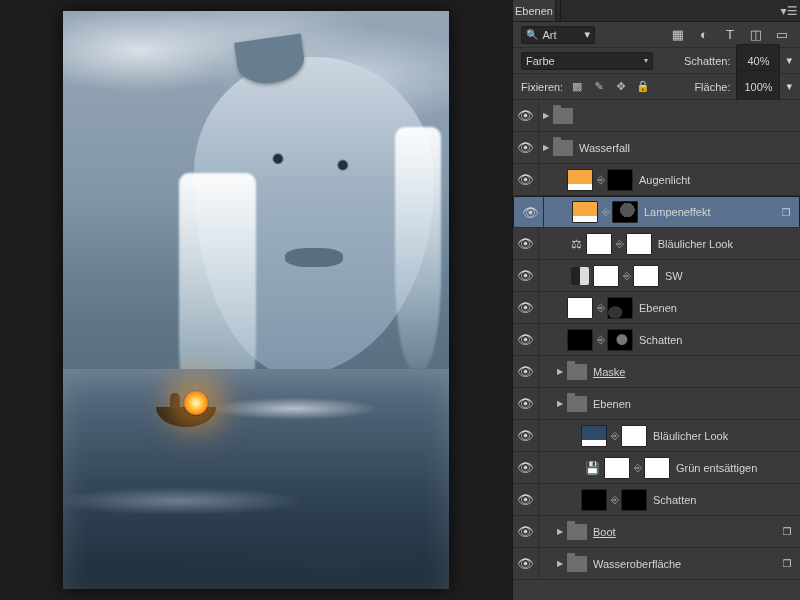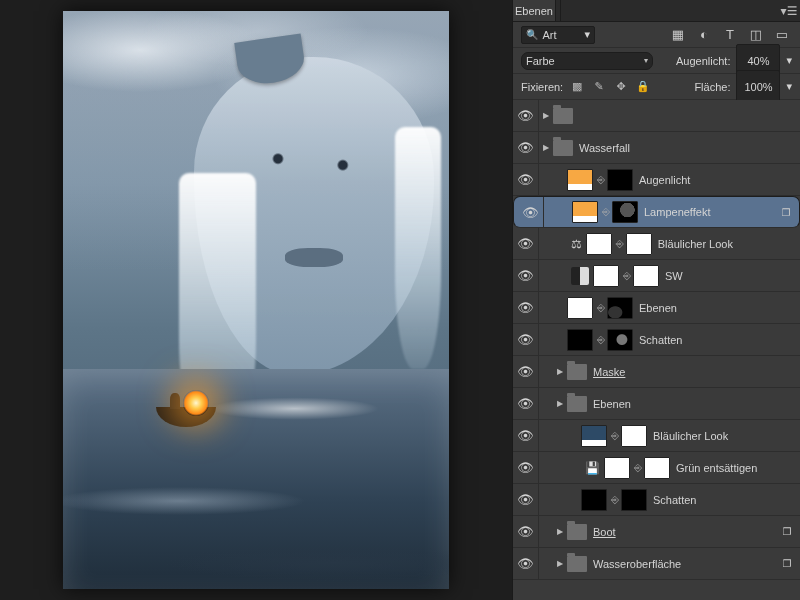--- a/index.html
+++ b/index.html
@@ -33,21 +33,21 @@
 .boat::before{content:"";position:absolute;top:-14px;left:14px;width:10px;height:16px;background:#33291f;border-radius:40% 40% 0 0}
 .lamp{position:absolute;bottom:30%;left:31%;width:26px;height:26px;border-radius:50%;background:radial-gradient(circle,#fff7d0,#ffcb4d 30%,#ff8a17 60%,rgba(255,120,0,0) 72%);filter:blur(.6px);box-shadow:0 0 30px 14px rgba(255,160,40,.55)}
 .panel{flex:1;background:#3a3a3a;border-left:1px solid #1a1a1a;display:flex;flex-direction:column}
 .tabs{display:flex;background:#2a2a2a;height:22px;align-items:stretch;border-bottom:1px solid #1c1c1c}
 .tab{padding:0 2px;line-height:22px;background:#3a3a3a;border-right:1px solid #1c1c1c}
 .tab.inactive{background:#2a2a2a;color:#888}
 .menu-icon{margin-left:auto;width:22px;display:flex;align-items:center;justify-content:center;color:#bbb;font-size:12px}
 .row{display:flex;align-items:center;height:26px;padding:0 8px;border-bottom:1px solid #2d2d2d;background:#3a3a3a;gap:6px}
 .search-box{display:flex;align-items:center;background:#262626;border:1px solid #1d1d1d;height:18px;border-radius:2px;padding:0 4px;gap:4px}
 .search-box .lupe{font-size:10px;color:#ccc}
-.sel{background:#262626;border:1px solid #1d1d1d;height:18px;padding:0 4px;display:flex;align-items:center;border-radius:7px;}
+.sel{background:#262626;border:1px solid #1d1d1d;height:18px;padding:0 4px;display:flex;align-items:center;border-radius:2px;}
 .sel .chev{font-size:8px;color:#bbb}
 .num{background:#262626;border:1px solid #1d1d1d;height:34px;width:44px;display:flex;align-items:center;justify-content:center;border-radius:2px}
 .ib{width:20px;height:18px;display:flex;align-items:center;justify-content:center;color:#c8c8c8;font-size:13px}
 .lock-row{gap:6px}
 .lock-ic{width:16px;height:16px;display:flex;align-items:center;justify-content:center;color:#b8b8b8;font-size:11px}
 .layers{flex:1;overflow:auto;background:#3a3a3a}
 .layers::-webkit-scrollbar{width:14px}
 .layers::-webkit-scrollbar-track{background:#2b2b2b}
 .layers::-webkit-scrollbar-thumb{background:#4d4d4d;border:2px solid #2b2b2b;border-radius:2px}
 .layer{display:flex;align-items:center;height:32px;border-bottom:1px solid #2d2d2d;padding-right:6px}
@@ -111,21 +111,21 @@
     <div class="ib">◫</div>
     <div class="ib">▭</div>
   </div>
 
   <div class="row">
     <div class="sel" style="width:132px">
       <span>Farbe</span>
       <span class="chev" style="margin-left:auto">▾</span>
     </div>
     <div style="flex:1"></div>
-    <span>Augenlicht:</span>
+    <span>Schatten:</span>
     <div class="num">40%</div>
     <span class="chev">▾</span>
   </div>
 
   <div class="row lock-row">
     <span>Fixieren:</span>
     <div class="lock-ic">▩</div>
     <div class="lock-ic">✎</div>
     <div class="lock-ic">✥</div>
     <div class="lock-ic">🔒</div>

